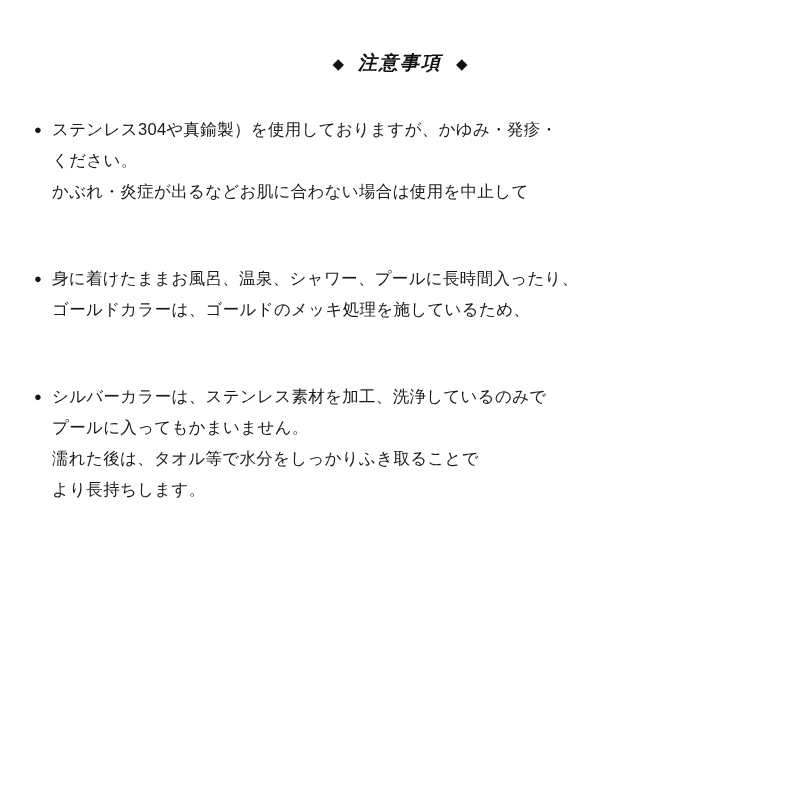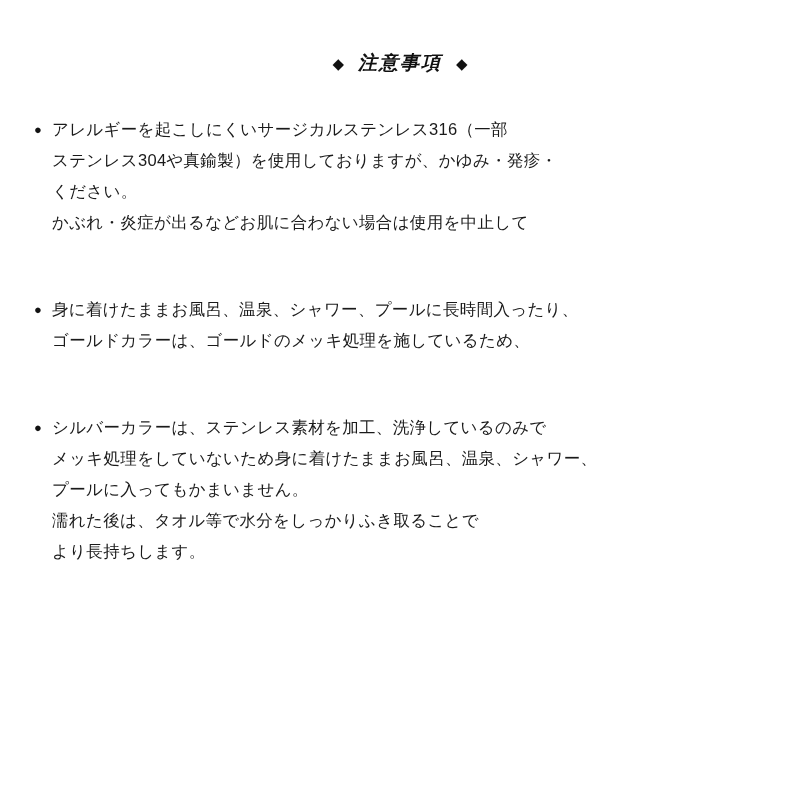--- a/index.html
+++ b/index.html
@@ -83,40 +83,38 @@
     <span class="diamond">◆</span>
     <span class="title-text">注意事項</span>
     <span class="diamond">◆</span>
   </div>
 
   <div class="notes">
 
     <div class="note gap-large">
       <span class="bullet">●</span>
       <div class="note-body">
-        <div class="note-line">アレルギーを起こしにくいサージカルステンレス316（一部</div>
         <div class="note-line">ステンレス304や真鍮製）を使用しておりますが、かゆみ・発疹・</div>
         <div class="note-line">ください。</div>
         <div class="note-line">かぶれ・炎症が出るなどお肌に合わない場合は使用を中止して</div>
       </div>
     </div>
 
     <div class="note gap-large">
       <span class="bullet">●</span>
       <div class="note-body">
         <div class="note-line">身に着けたままお風呂、温泉、シャワー、プールに長時間入ったり、</div>
         <div class="note-line">ゴールドカラーは、ゴールドのメッキ処理を施しているため、</div>
       </div>
     </div>
 
     <div class="note">
       <span class="bullet">●</span>
       <div class="note-body">
         <div class="note-line">シルバーカラーは、ステンレス素材を加工、洗浄しているのみで</div>
-        <div class="note-line">メッキ処理をしていないため身に着けたままお風呂、温泉、シャワー、</div>
         <div class="note-line">プールに入ってもかまいません。</div>
         <div class="note-line">濡れた後は、タオル等で水分をしっかりふき取ることで</div>
         <div class="note-line">より長持ちします。</div>
       </div>
     </div>
 
   </div>
 </div>
 
 </body></html>

